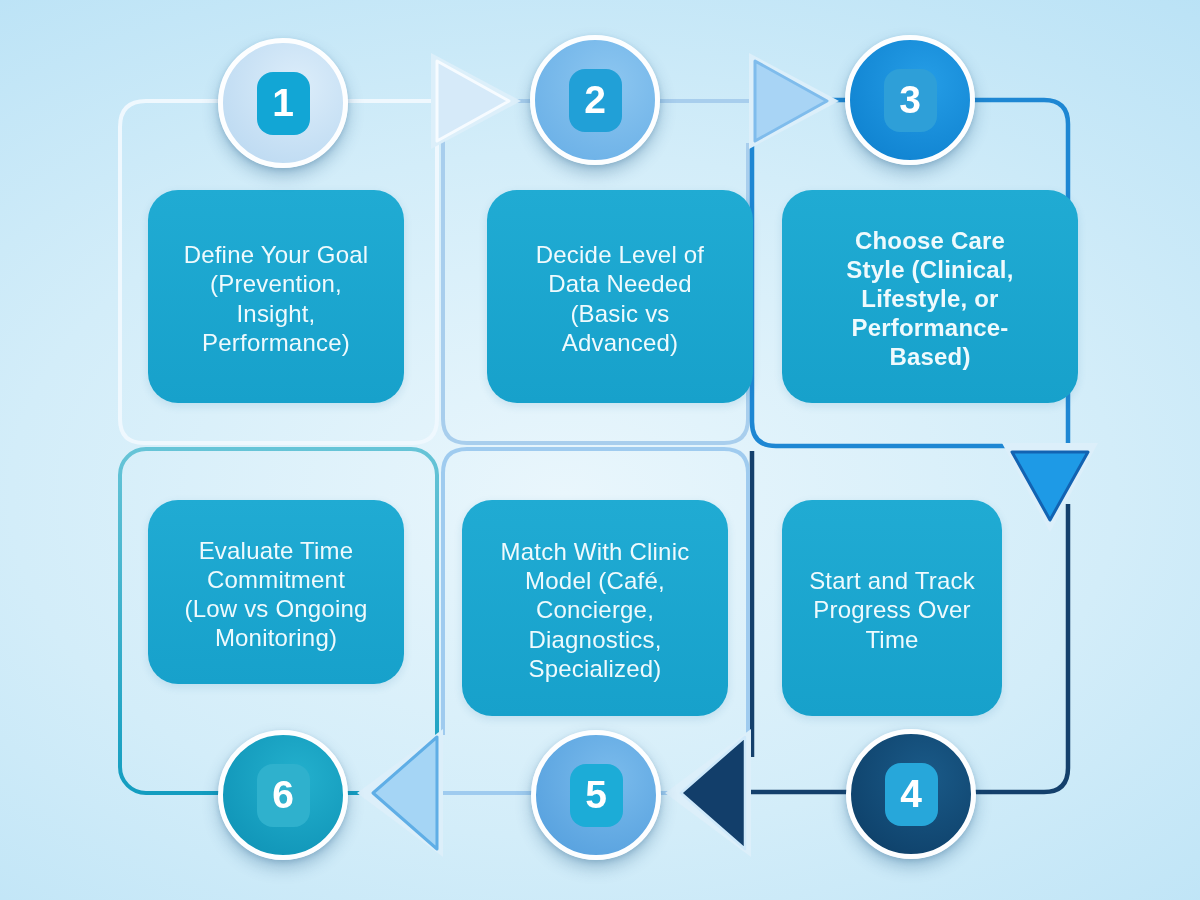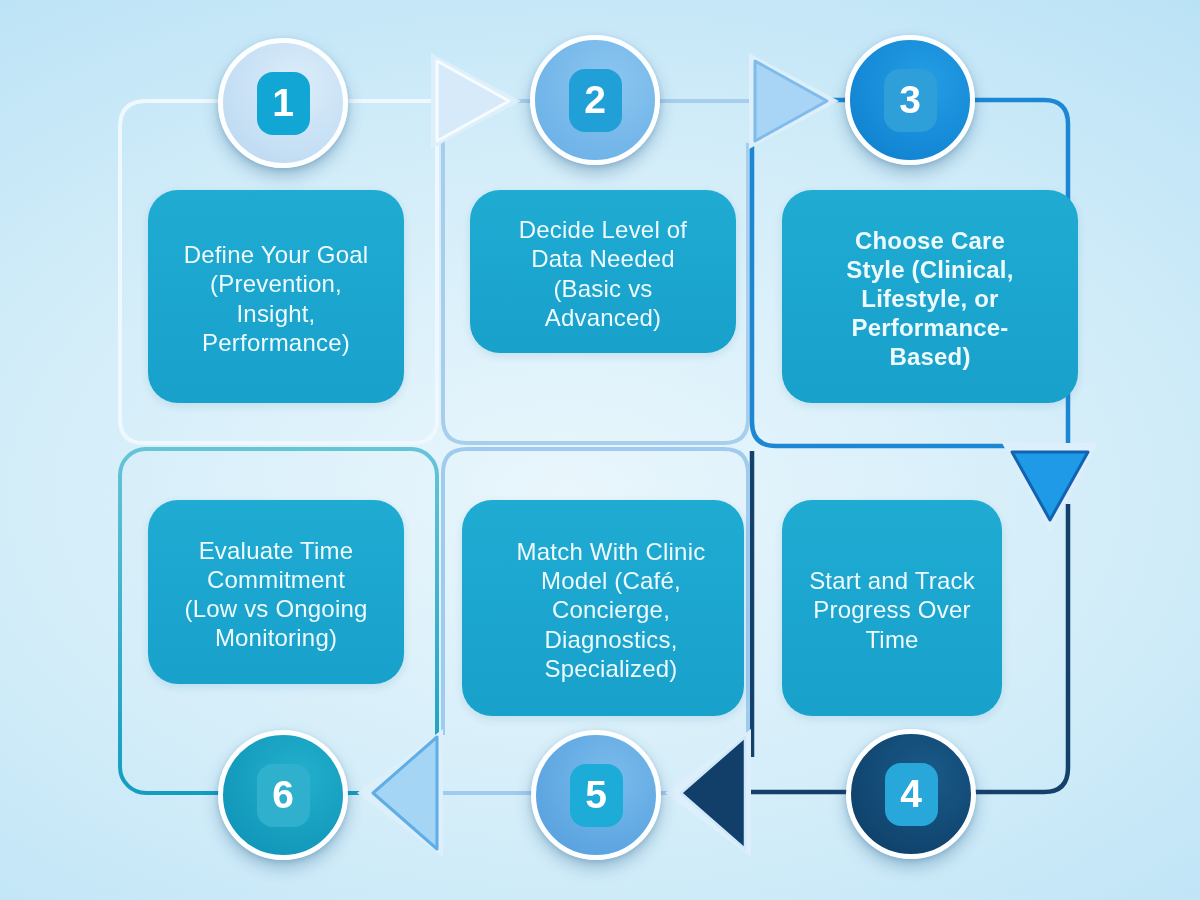--- a/index.html
+++ b/index.html
@@ -70,30 +70,30 @@
     <polygon points="437,61 509,101 437,141" fill="#D6EAF9" stroke="#F6FBFF" stroke-width="3" stroke-linejoin="round"></polygon>
     <polygon points="755,61 827,101 755,141" fill="#A8D4F5" stroke="#7FBCEC" stroke-width="3" stroke-linejoin="round"></polygon>
     <polygon points="1012,452 1088,452 1050,520" fill="#1E9AE6" stroke="#1263B2" stroke-width="3" stroke-linejoin="round"></polygon>
     <polygon points="745,737 745,849 681,793" fill="#123E6A" stroke="#CFE9FA" stroke-width="2.5" stroke-linejoin="round"></polygon>
     <polygon points="437,737 437,849 373,793" fill="#A5D5F5" stroke="#5FAEE6" stroke-width="3" stroke-linejoin="round"></polygon>
   </svg>
 
   <div class="card" style="left:148px;top:190px;width:256px;height:213px;">
     <div class="txt c1t">Define Your Goal (Prevention, Insight, Performance)</div>
   </div>
-  <div class="card" style="left:470px;top:190px;width:266px;height:163px;">
+  <div class="card" style="left:487px;top:190px;width:266px;height:213px;">
     <div class="txt c2t">Decide Level of Data Needed (Basic vs Advanced)</div>
   </div>
   <div class="card" style="left:782px;top:190px;width:296px;height:213px;font-weight:bold;">
     <div class="txt c3t">Choose Care Style (Clinical, Lifestyle, or Performance-Based)</div>
   </div>
   <div class="card" style="left:148px;top:500px;width:256px;height:184px;">
     <div class="txt c6t">Evaluate Time Commitment (Low vs Ongoing Monitoring)</div>
   </div>
-  <div class="card" style="left:462px;top:500px;width:266px;height:216px;padding-left:16px;">
+  <div class="card" style="left:462px;top:500px;width:266px;height:216px;">
     <div class="txt c5t">Match With Clinic Model (Café, Concierge, Diagnostics, Specialized)</div>
   </div>
   <div class="card" style="left:782px;top:500px;width:220px;height:216px;">
     <div class="txt c4t">Start and Track Progress Over Time</div>
   </div>
 
   <div class="circle cc1" style="left:218px;top:38px;">
     <div class="badge b1">
       <span>1</span>
     </div>

